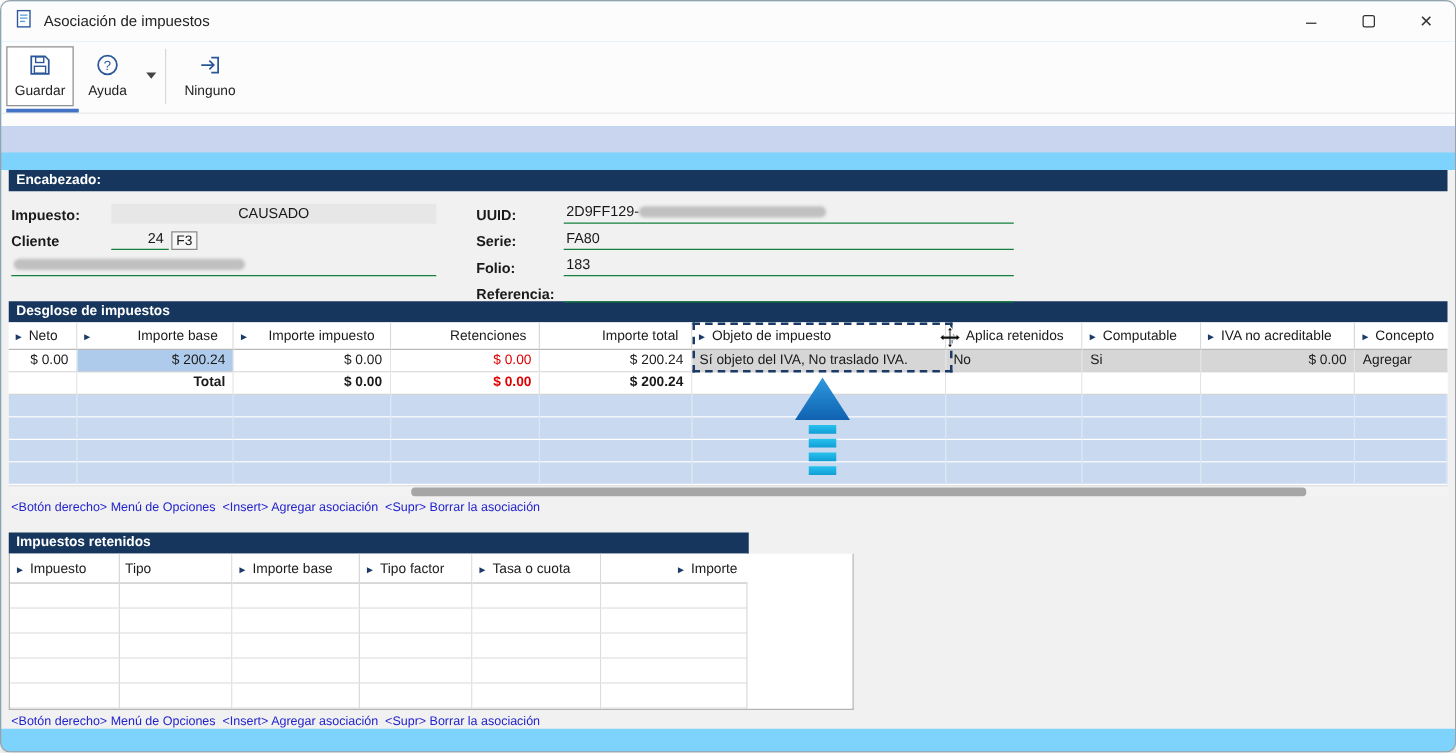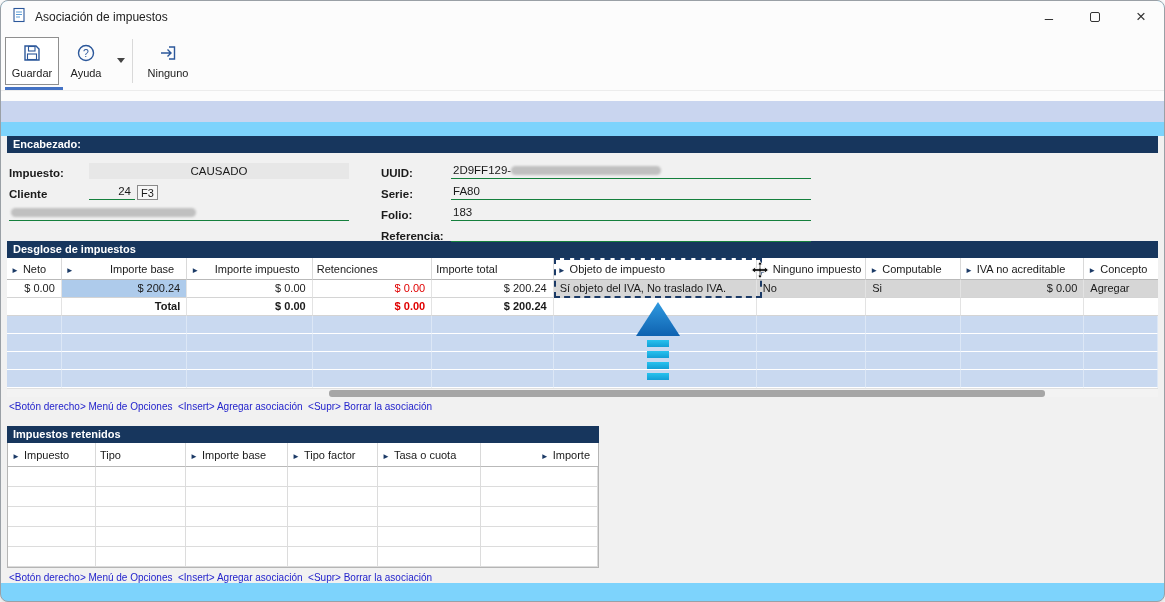--- a/index.html
+++ b/index.html
@@ -49,21 +49,21 @@
   .fu.cliente-num { width:46px; text-align:right; padding-right:4px; flex:none; }
   .code-box { border:1px solid #8a8a8a; padding:0 3px; margin-left:2px; height:15px; line-height:14px; font-size:11px; background:#f7f7f7; }
   .fu.wide { flex:1; }
   .redact { display:inline-block; height:9px; border-radius:5px; background:#c0c0c0; filter:blur(1.3px); vertical-align:middle; }
   
   .tbl { position:relative; background:#fff; margin-top:0; }
   .tr { display:flex; }
   .th { display:flex; align-items:center; font-size:11px; height:22px; border-right:1px solid #d9d9d9; border-bottom:1px solid #b9b9b9; padding:0 4px; background:#fff; overflow:hidden; white-space:nowrap; }
   .col-arrow::before { content:"►"; font-size:8px; color:#1b3a66; margin-right:4px; }
   .th.money .lbl { margin-left:auto; padding-right:8px; }
-  .th.right { padding-right:10px; }
+  .th.right { justify-content:flex-end; padding-right:10px; }
   .td { font-size:11px; height:18px; line-height:17px; border-right:1px solid #e3e3e3; border-bottom:1px solid #d4d4d4; padding:0 6px; overflow:hidden; white-space:nowrap; background:#fff; }
   .num { text-align:right; }
   .red { color:#e00000; }
   .sel { background:#aecbeb; }
   .grayed { background:#d6d6d6; }
   .bold { font-weight:bold; }
   .empty-row .td { background:#c9d9f0; border-right:1px solid #dce7f6; border-bottom:1px solid #ffffff; }
   .c0{width:55px}.c1{width:126px}.c2{width:126px}.c3{width:120px}.c4{width:122px}
   .c5{width:204px}.c6{width:110px}.c7{width:95px}.c8{width:124px}.c9{width:74px;border-right:none}
   
@@ -71,21 +71,21 @@
   .cursor-move { position:absolute; left:744px; top:3px; pointer-events:none; }
   .arr-head { position:absolute; left:629px; top:44px; width:44px; height:34px; background:linear-gradient(180deg,#2f9ae0,#0f62b0); clip-path:polygon(50% 0, 100% 100%, 0 100%); pointer-events:none; }
   .arr-dash { position:absolute; left:640px; width:22px; height:7px; background:linear-gradient(180deg,#27c2ee,#129ed6); pointer-events:none; }
   .d1{top:82px}.d2{top:93px}.d3{top:104px}.d4{top:115px}
   
   .hscroll { position:relative; height:9px; background:#f3f3f3; border-top:1px solid #e0e0e0; }
   .hthumb { position:absolute; left:322px; top:1px; width:716px; height:7px; background:#a6a6a6; border-radius:3px; }
   .help { color:#2323cc; font-size:10px; margin:4px 0 0 2px; white-space:pre-wrap; }
   
   .ret-wrap { margin-top:14px; width:592px; }
-  .ret-tbl { width:592px; background:#fff; border:1px solid #b5b5b5; border-top:none; }
+  .ret-tbl { width:676px; background:#fff; border:1px solid #b5b5b5; border-top:none; }
   .ret-tbl .th { height:24px; }
   .ret-tbl .td { height:20px; line-height:19px; border-right:1px solid #dcdcdc; border-bottom:1px solid #dcdcdc; }
   .r0{width:88px}.r1{width:90px}.r2{width:102px}.r3{width:90px}.r4{width:103px}.r5{width:117px;border-right:none}
   .th.rh-right { justify-content:flex-end; padding-right:8px; }
 </style>
 </head>
 <body>
 
 <div class="window">
 
@@ -205,21 +205,21 @@
           </div>
         <div class="th c4 right">
             <span class="lbl">Importe total</span>
           </div>
         <div class="th c5">
             <span class="col-arrow"></span>
             <span class="lbl">Objeto de impuesto</span>
           </div>
         <div class="th c6">
             <span class="col-arrow"></span>
-            <span class="lbl">Ninguno impuesto</span>
+            <span class="lbl">Aplica retenidos</span>
           </div>
         <div class="th c7">
             <span class="col-arrow"></span>
             <span class="lbl">Computable</span>
           </div>
         <div class="th c8">
             <span class="col-arrow"></span>
             <span class="lbl">IVA no acreditable</span>
           </div>
         <div class="th c9">

